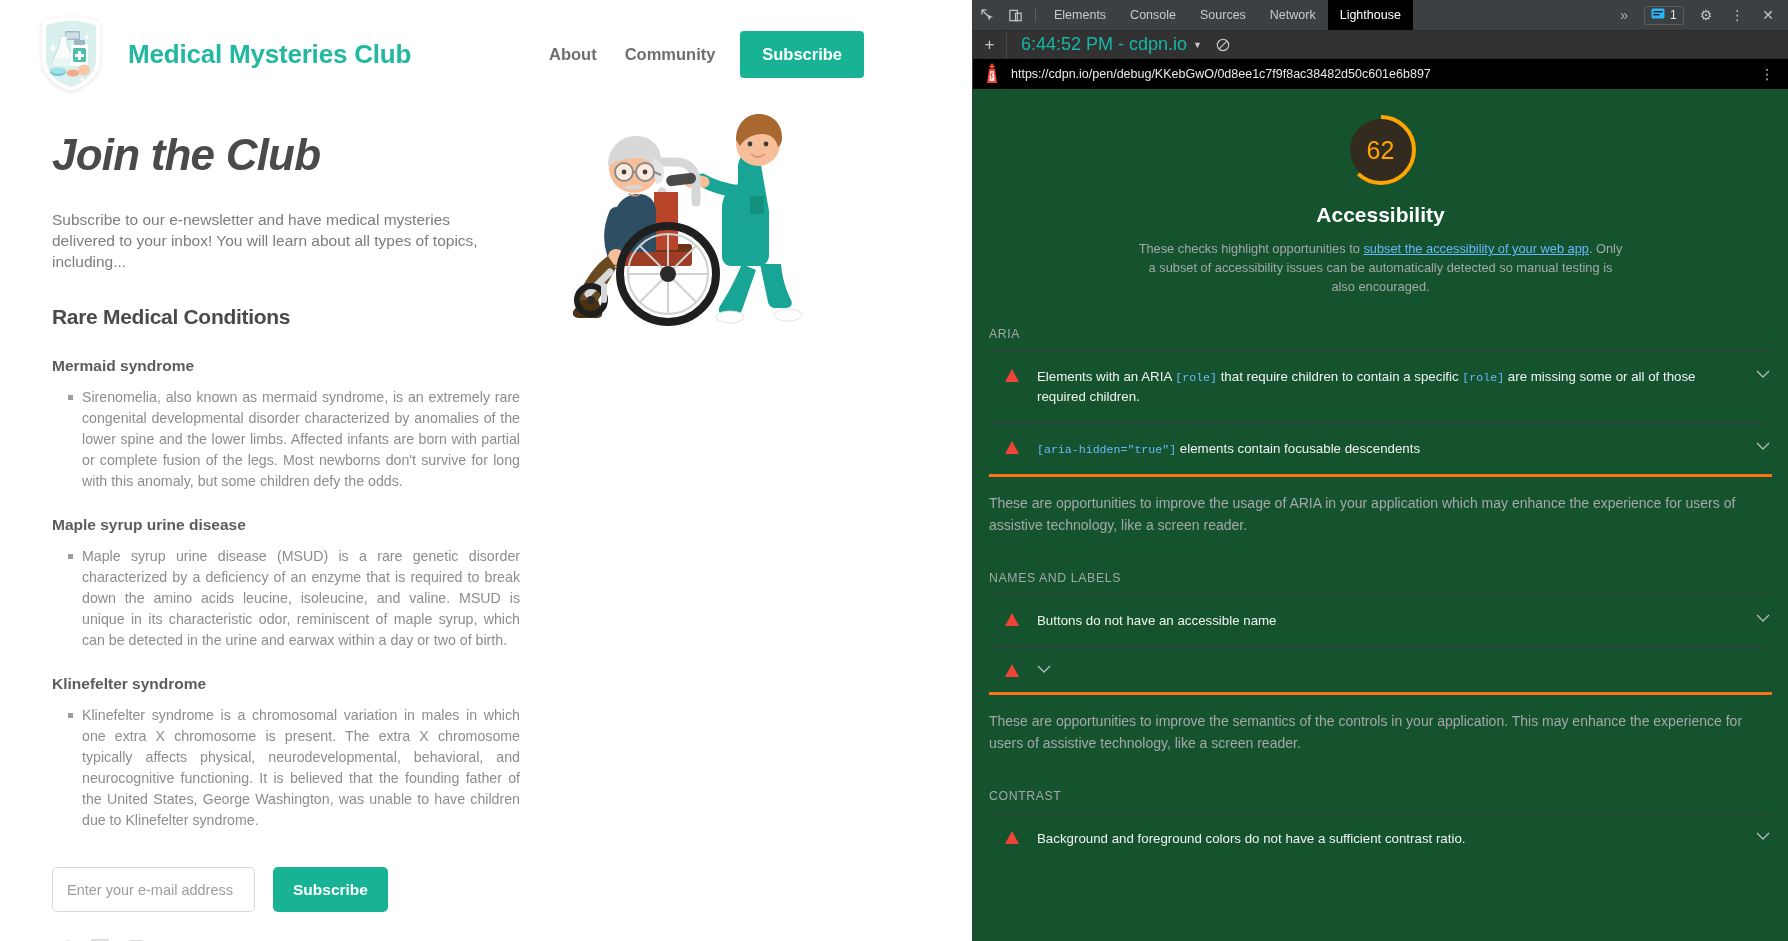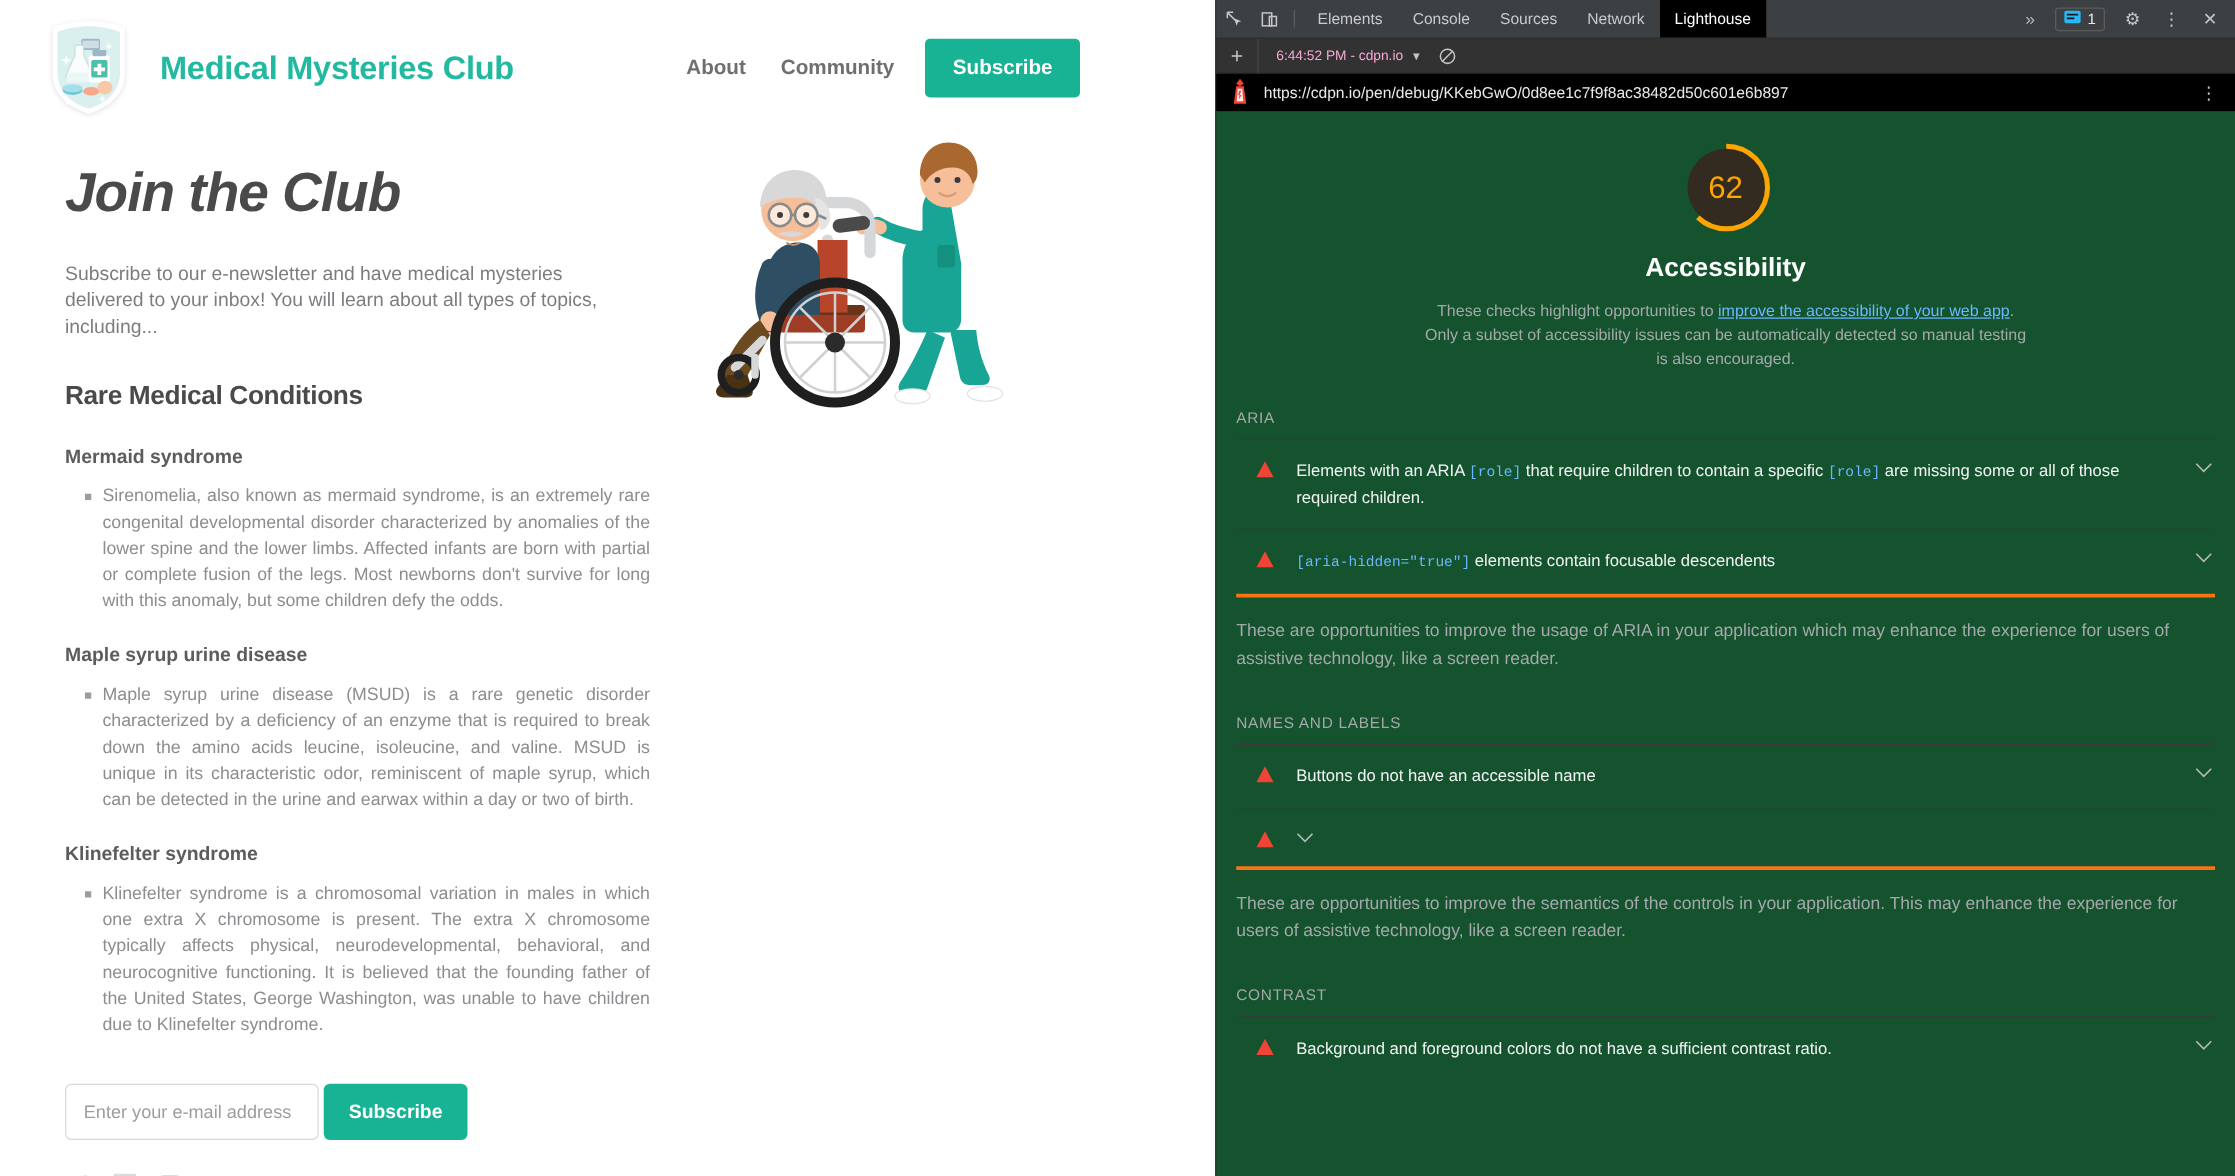--- a/index.html
+++ b/index.html
@@ -68,21 +68,21 @@
   ul.bullets li:before {
     content:""; position:absolute; left:0; top:8px;
     width:5px; height:5px; background:#9a9c9f;
   }
 
   .illus {
     position:absolute; right:128px; top:96px; width:300px; height:250px;
   }
   .illus svg { display:block; }
 
-  .form-row { display:flex; align-items:center; gap:4px; margin-top:36px; }
+  .form-row { display:flex; align-items:center; gap:18px; margin-top:36px; }
   .email-input {
     width:203px; height:45px; border:1px solid #d8d8d8; border-radius:5px;
     padding:0 14px; font-size:14.5px; color:#555; outline:none;
     font-family:"Liberation Sans", sans-serif; background:#fff;
   }
   .email-input::placeholder { color:#9b9d9f; }
   .btn-subscribe-form {
     background:#17b394; color:#fff; border:none; border-radius:5px;
     height:45px; padding:0 20px; font-size:15.5px; font-weight:bold;
     cursor:pointer; font-family:"Liberation Sans", sans-serif;
@@ -125,21 +125,21 @@
   .dt-close { color:#c3c5c8; padding:0 8px; cursor:pointer; font-size:14px; }
 
   .dt-subbar {
     height:28px; background:#323232; display:flex; align-items:center;
     gap:0px; border-bottom:1px solid #2b2b2b; flex:0 0 auto;
   }
   .dt-plus {
     width:34px; text-align:center; color:#c3c5c8; font-size:17px; cursor:pointer;
     border-right:1px solid #454545; line-height:28px;
   }
-  .dt-runlabel { color:#f9a8d4; font-size:11px; padding:0 6px 0 14px; }
+  .dt-runlabel { color:#14b8a6; font-size:18px; padding:0 6px 0 14px; }
   .dt-caret { color:#c3c5c8; font-size:9px; padding-right:8px; cursor:pointer; }
   .dt-noentry { display:flex; align-items:center; padding:0 6px; cursor:pointer; }
 
   .dt-urlbar {
     height:30px; background:#000; display:flex; align-items:center;
     padding:0 6px 0 10px; flex:0 0 auto;
   }
   .lh-logo { width:18px; height:22px; margin-right:10px; }
   .dt-url { color:#e8eaed; font-size:12.5px; flex:1; white-space:nowrap; overflow:hidden; }
   .dt-url-kebab { color:#c3c5c8; font-size:14px; padding:0 8px; cursor:pointer; }
@@ -418,21 +418,21 @@
     <div class="lh-report">
       <div class="gauge-wrap">
         <div class="gauge">
           <svg width="78" height="78" viewBox="0 0 78 78">
             <circle cx="39" cy="39" r="31" fill="#332b1f"></circle>
             <circle cx="39" cy="39" r="33" fill="none" stroke="#ffa400" stroke-width="4" stroke-dasharray="128.6 207.3" stroke-linecap="butt"></circle>
           </svg>
           <div class="score">62</div>
         </div>
         <div class="cat-title">Accessibility</div>
-        <div class="cat-desc"><span>These checks highlight opportunities to </span><a href="#">improve the accessibility of your web app</a><span>. Only a subset of accessibility issues can be automatically detected so manual testing is also encouraged.</span></div>
+        <div class="cat-desc"><span>These checks highlight opportunities to </span><a href="#">subset the accessibility of your web app</a><span>. Only a subset of accessibility issues can be automatically detected so manual testing is also encouraged.</span></div>
       </div>
 
       <div class="sec-head">ARIA</div>
       <div class="audit">
         <span class="warn">
           <svg width="14" height="13" viewBox="0 0 14 13">
               <path d="M7 0 14 13 0 13z" fill="#f04437"></path>
             </svg>
         </span>
         <span class="txt"><span>Elements with an ARIA </span><code>[role]</code><span> that require children to contain a specific </span><code>[role]</code><span> are missing some or all of those required children.</span></span>

